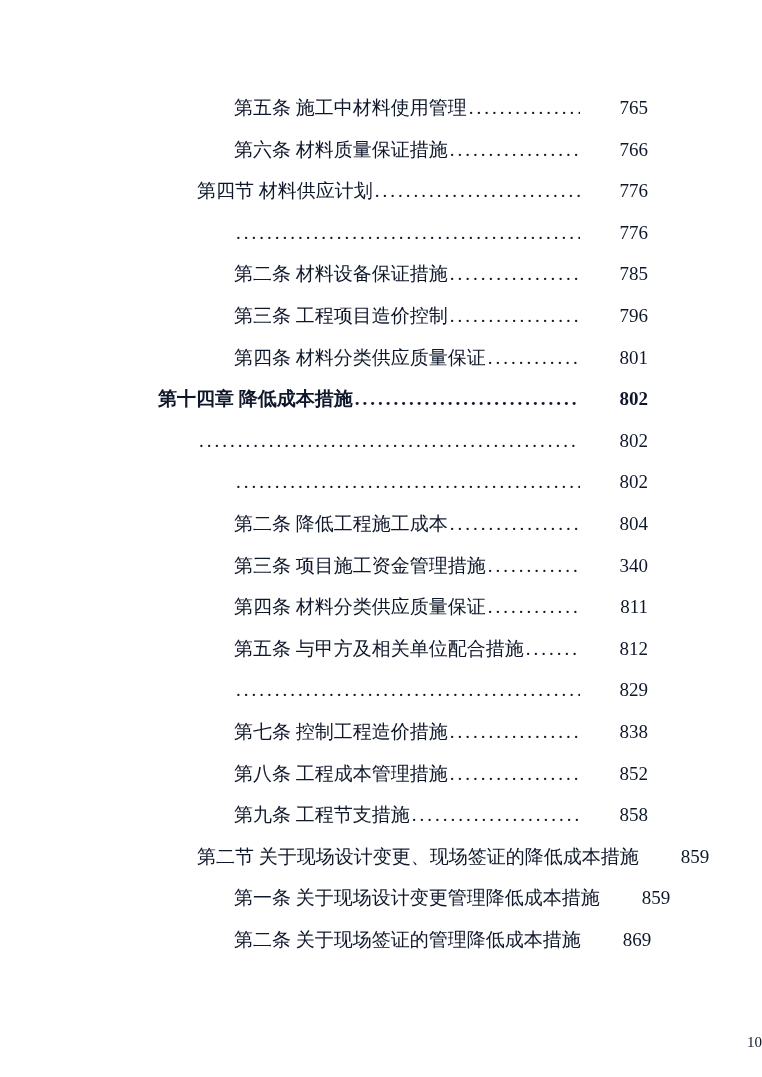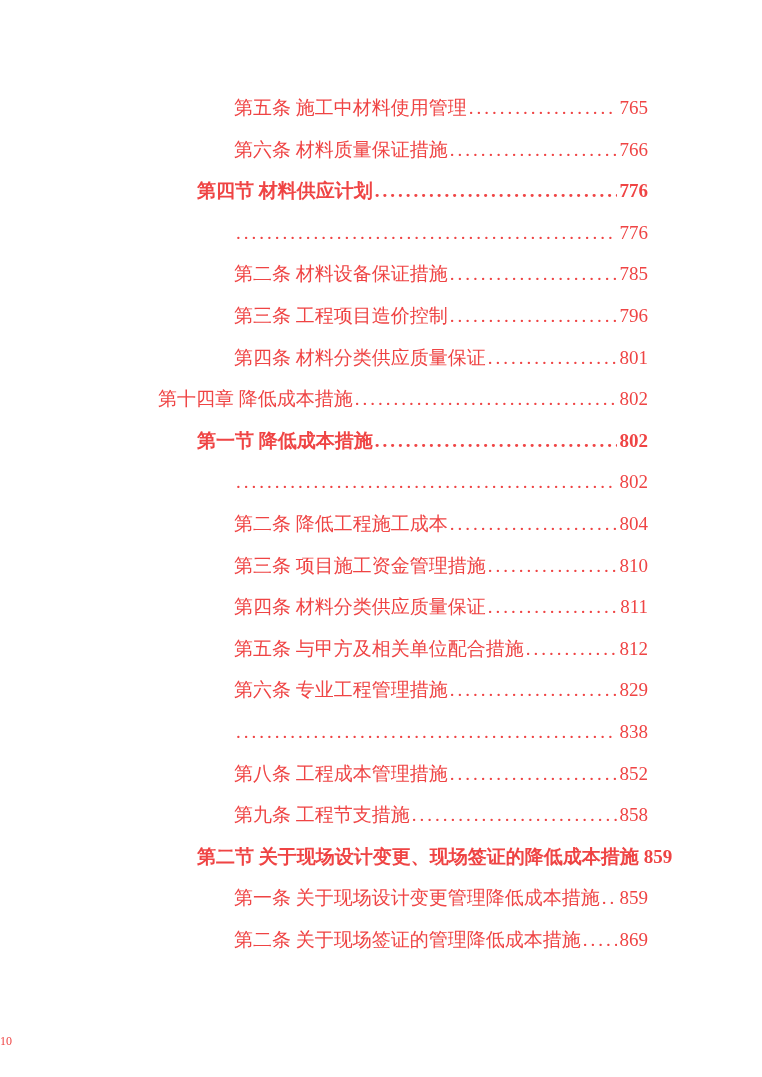--- a/index.html
+++ b/index.html
@@ -7,37 +7,37 @@
     padding: 0;
     background: #ffffff;
   }
   .doc-page {
     position: relative;
     width: 762px;
     height: 1077px;
     background: #ffffff;
     overflow: hidden;
     font-family: "Liberation Serif", "DejaVu Serif", serif;
-    color: #ef4444;
+    color: #0f172a;
   }
   .toc {
     position: absolute;
     top: 87px;
     left: 158px;
     right: 114px;
   }
   .toc-row {
     display: flex;
     align-items: baseline;
     line-height: 41.6px;
     font-size: 19px;
     white-space: nowrap;
   }
-  .toc-row.lvl1 { padding-left: 0; }
-  .toc-row.lvl2 { padding-left: 39px; font-weight: bold; }
+  .toc-row.lvl1 { padding-left: 0; font-weight: bold; }
+  .toc-row.lvl2 { padding-left: 39px; }
   .toc-row.lvl3 { padding-left: 76px; }
   .toc-text {
     white-space: nowrap;
   }
   .toc-dots {
     flex: 1;
     overflow: hidden;
     white-space: nowrap;
     margin: 0 3px 0 2px;
     min-width: 0;
@@ -46,28 +46,29 @@
     content: "..........................................................................................................";
     letter-spacing: 3px;
     font-size: 19px;
   }
   .toc-row.no-dots .toc-dots::after {
     content: "";
   }
   .toc-page-num {
     white-space: nowrap;
     font-size: 19px;
+    margin-left: 37px;
   }
   .page-footer {
     position: absolute;
     top: 1034px;
     left: 0;
     right: 0;
-    text-align: left;
-    font-size: 12px;
+    text-align: right;
+    font-size: 15px;
   }
 </style>
 </head>
 <body>
 
 <div class="doc-page">
 
   <div class="toc">
       <div class="toc-row lvl3">
       <span class="toc-text">第五条 施工中材料使用管理</span>
@@ -102,54 +103,53 @@
       <span class="toc-text">第四条 材料分类供应质量保证</span>
       <span class="toc-dots"></span>
       <span class="toc-page-num">801</span>
     </div>
       <div class="toc-row lvl1">
       <span class="toc-text">第十四章 降低成本措施</span>
       <span class="toc-dots"></span>
       <span class="toc-page-num">802</span>
     </div>
       <div class="toc-row lvl2">
-      <span class="toc-text">第一节 降低成本措施</span>
       <span class="toc-dots"></span>
       <span class="toc-page-num">802</span>
     </div>
       <div class="toc-row lvl3">
       <span class="toc-dots"></span>
       <span class="toc-page-num">802</span>
     </div>
       <div class="toc-row lvl3">
       <span class="toc-text">第二条 降低工程施工成本</span>
       <span class="toc-dots"></span>
       <span class="toc-page-num">804</span>
     </div>
       <div class="toc-row lvl3">
       <span class="toc-text">第三条 项目施工资金管理措施</span>
       <span class="toc-dots"></span>
-      <span class="toc-page-num">810</span>
+      <span class="toc-page-num">340</span>
     </div>
       <div class="toc-row lvl3">
       <span class="toc-text">第四条 材料分类供应质量保证</span>
       <span class="toc-dots"></span>
       <span class="toc-page-num">811</span>
     </div>
       <div class="toc-row lvl3">
       <span class="toc-text">第五条 与甲方及相关单位配合措施</span>
       <span class="toc-dots"></span>
       <span class="toc-page-num">812</span>
     </div>
       <div class="toc-row lvl3">
-      <span class="toc-text">第六条 专业工程管理措施</span>
       <span class="toc-dots"></span>
       <span class="toc-page-num">829</span>
     </div>
       <div class="toc-row lvl3">
+      <span class="toc-text">第七条 控制工程造价措施</span>
       <span class="toc-dots"></span>
       <span class="toc-page-num">838</span>
     </div>
       <div class="toc-row lvl3">
       <span class="toc-text">第八条 工程成本管理措施</span>
       <span class="toc-dots"></span>
       <span class="toc-page-num">852</span>
     </div>
       <div class="toc-row lvl3">
       <span class="toc-text">第九条 工程节支措施</span>

